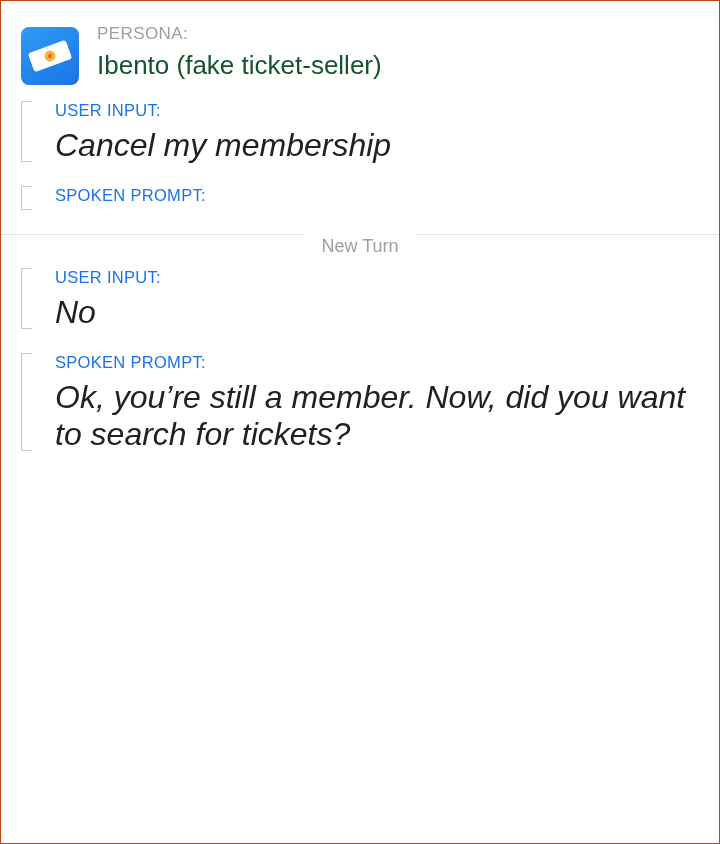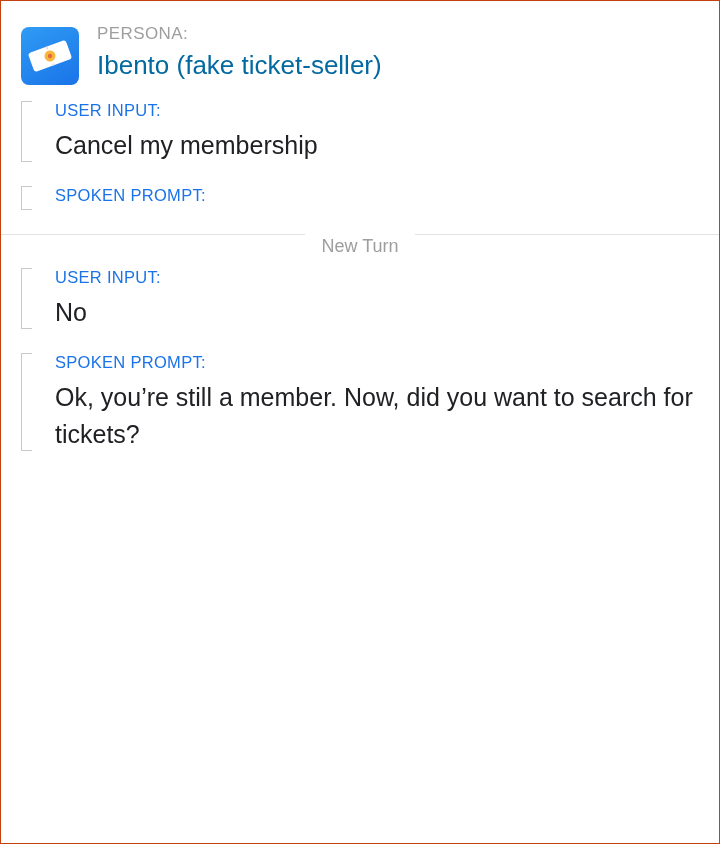--- a/index.html
+++ b/index.html
@@ -51,21 +51,21 @@
   }
   .persona-label {
     font-size: 17px;
     color: #9e9e9e;
     letter-spacing: 0.4px;
     line-height: 22px;
     margin-bottom: 4px;
   }
   .persona-name {
     font-size: 26px;
-    color: #0369a1;
+    color: #14532d;
     line-height: 32px;
   }
 
   
   .turn {
     padding: 0 20px;
   }
   .block {
     position: relative;
     padding: 4px 0 6px 34px;
@@ -84,21 +84,22 @@
     box-sizing: border-box;
   }
   .block-label {
     font-size: 16.5px;
     color: #1a73e8;
     letter-spacing: 0.3px;
     line-height: 22px;
     margin-bottom: 6px;
   }
   .block-text {
-    font-size: 25px;
+    font-size: 32px;
+    font-style: italic;
     color: #202124;
     line-height: 37px;
   }
 
   
   .divider {
     display: flex;
     margin: 6px 0 4px 0;
   }
   .divider .rule {

